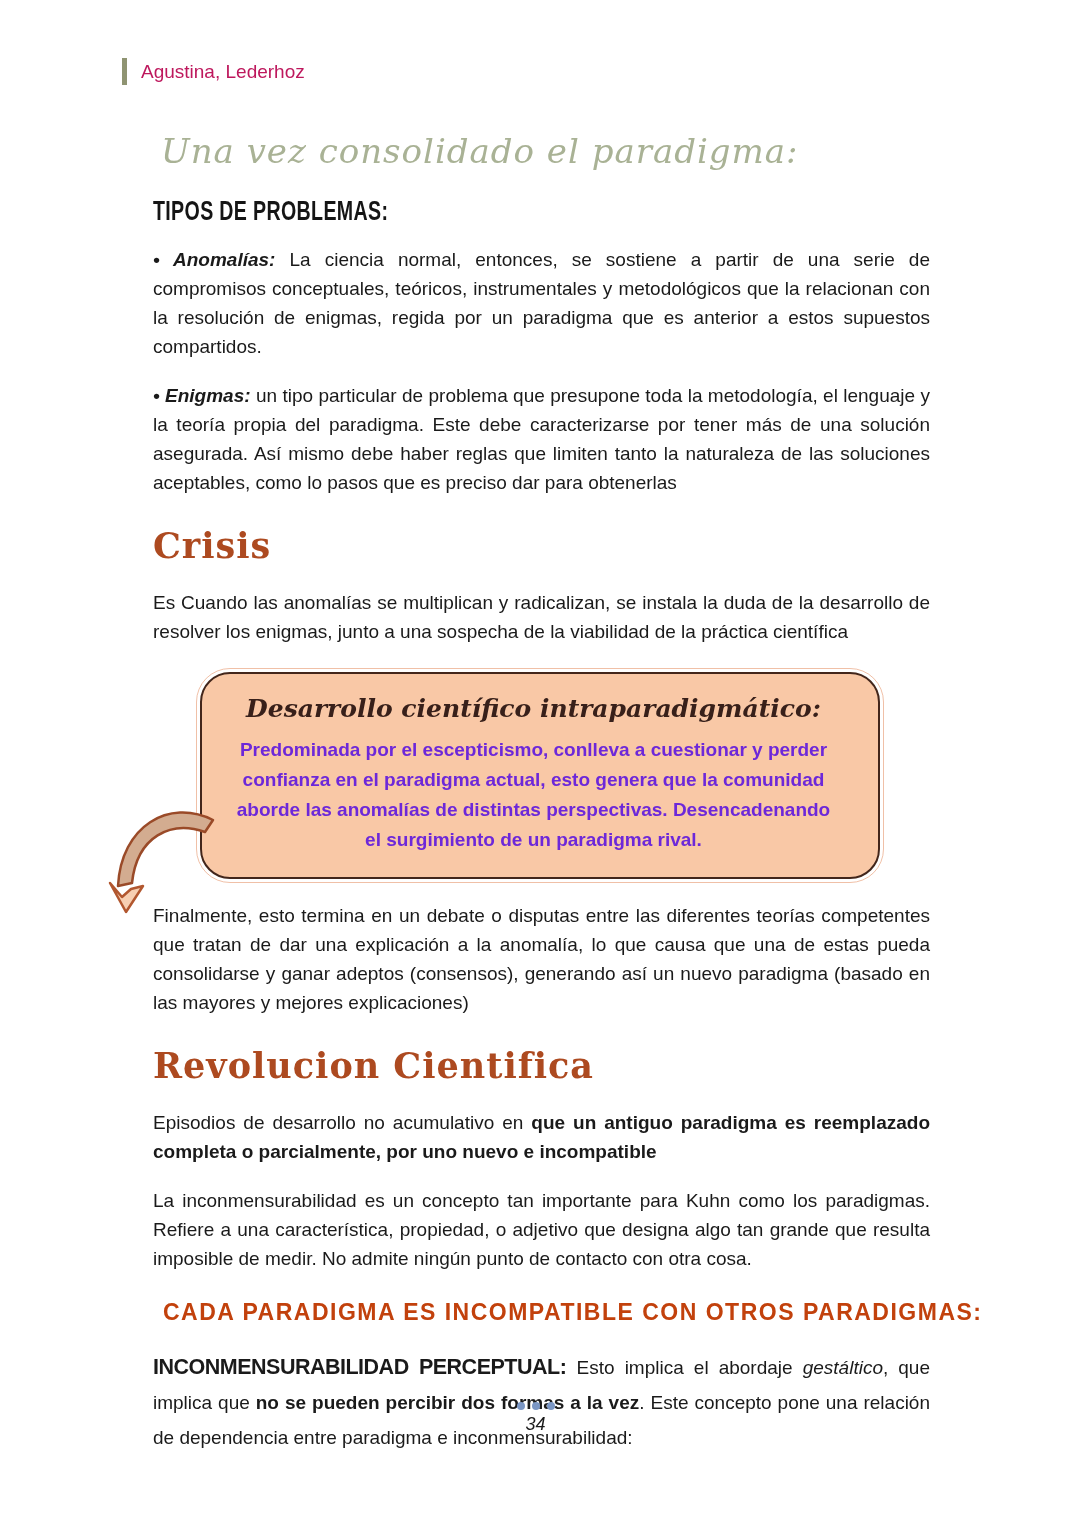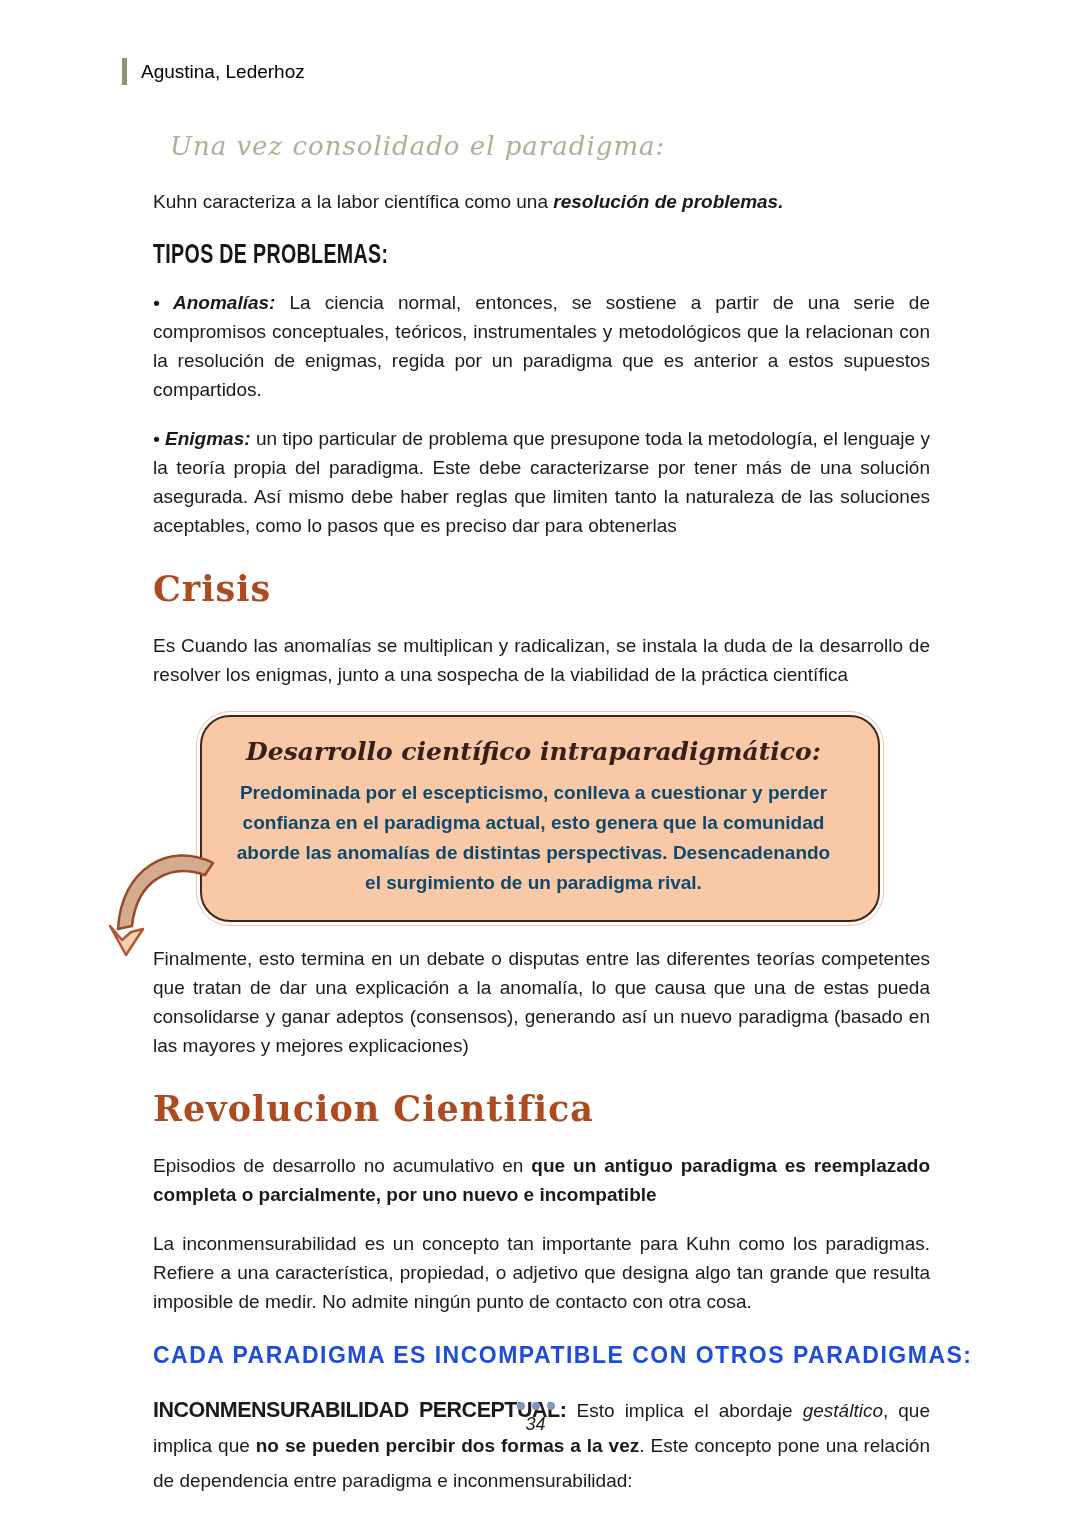--- a/index.html
+++ b/index.html
@@ -8,46 +8,46 @@
     width:1080px;height:1527px;
     background:#ffffff;
     font-family:"Liberation Sans",sans-serif;
     color:#1a1a1a;
     overflow:hidden;
   }
   .content{padding:58px 150px 0 153px;}
   
   .doc-header{display:flex;align-items:center;gap:14px;margin-left:-31px;margin-bottom:46px;}
   .accent-bar{width:5px;height:27px;background:#8f9472;}
-  .author{font-size:19px;color:#000000;}
+  .author{font-size:19px;color:#be185d;}
   
   .script-green{
     font-family:"DejaVu Serif",serif;font-style:italic;
-    color:#a9b295;font-size:26px;letter-spacing:1px;
-    margin:0 0 26px 17px;font-weight:normal;
+    color:#a9b295;font-size:34px;letter-spacing:1px;
+    margin:0 0 26px 8px;font-weight:normal;
   }
   .marker-caps{
     font-weight:bold;font-size:28px;line-height:1;
     transform:scaleX(0.70);transform-origin:left center;
     letter-spacing:0.5px;color:#151515;
     margin:24px 0 20px 0;white-space:nowrap;
   }
   .display-orange{
     font-family:"DejaVu Serif",serif;font-weight:bold;
     color:#ad4a20;font-size:35px;letter-spacing:1px;
     margin:28px 0 22px 0;
   }
   .cursive-heading{
     font-family:"DejaVu Serif",serif;font-style:italic;font-weight:normal;
     font-size:33px;letter-spacing:7px;color:#141414;
     margin:48px 0 24px 2px;white-space:nowrap;
   }
   .green-caps{
-    font-weight:bold;font-size:23px;color:#1d4ed8;
-    letter-spacing:1.5px;margin:26px 0 24px 0;white-space:nowrap;
+    font-weight:bold;font-size:23px;color:#c2410c;
+    letter-spacing:1.5px;margin:26px 0 24px 10px;white-space:nowrap;
   }
   
   .para{
     font-size:19px;line-height:29px;text-align:justify;
     margin:0 0 20px 0;
   }
   .para.loose{line-height:35px;margin-bottom:0;}
   .b{font-weight:bold;}
   .i{font-style:italic;}
   .run-label{font-weight:bold;font-size:21.5px;letter-spacing:-0.5px;}
@@ -60,21 +60,21 @@
     outline:1.5px solid rgba(228,141,94,0.55);
     outline-offset:3px;
     padding:16px 47px 22px 34px;
     text-align:center;
   }
   .callout-title{
     font-family:"DejaVu Serif",serif;font-style:italic;font-weight:bold;
     font-size:25px;color:#38201a;margin:4px 0 12px 0;
   }
   .callout-body{
-    font-size:19px;line-height:30px;color:#0c4a6e;font-weight:600;
+    font-size:19px;line-height:30px;color:#6d28d9;font-weight:600;
     margin:0;text-align:center;
   }
   .arrow-svg{position:absolute;left:-99px;top:126px;}
   
   .footer{position:absolute;left:0;right:9px;top:1396px;text-align:center;}
   .dots{display:inline-flex;gap:7px;margin-bottom:3px;}
   .dots i{width:8px;height:8px;border-radius:50%;background:#7b97c5;display:block;}
   .page-number{font-style:italic;font-size:18px;color:#1a1a1a;}
 </style>
 </head>
@@ -83,21 +83,20 @@
 <div class="page">
   <div class="content">
 
     <div class="doc-header">
       <span class="accent-bar"></span>
       <span class="author">Agustina, Lederhoz</span>
     </div>
 
     <h1 class="script-green">Una vez consolidado el paradigma:</h1>
 
-    <p class="para"><span>Kuhn caracteriza a la labor científica como una </span><span class="b i">resolución de problemas.</span></p>
 
     <h2 class="marker-caps">TIPOS DE PROBLEMAS:</h2>
 
     <p class="para"><span class="b i">• Anomalías: </span><span>La ciencia normal, entonces, se sostiene a partir de una serie de compromisos conceptuales, teóricos, instrumentales y metodológicos que la relacionan con la resolución de enigmas, regida por un paradigma que es anterior a estos supuestos compartidos.</span></p>
 
     <p class="para"><span class="b i">• Enigmas: </span><span>un tipo particular de problema que presupone toda la metodología, el lenguaje y la teoría propia del paradigma. Este debe caracterizarse por tener más de una solución asegurada. Así mismo debe haber reglas que limiten tanto la naturaleza de las soluciones aceptables, como lo pasos que es preciso dar para obtenerlas</span></p>
 
     <h2 class="display-orange">Crisis</h2>
 
     <p class="para">Es Cuando las anomalías se multiplican y radicalizan, se instala la duda de la desarrollo de resolver los enigmas, junto a una sospecha de la viabilidad de la práctica científica</p>

